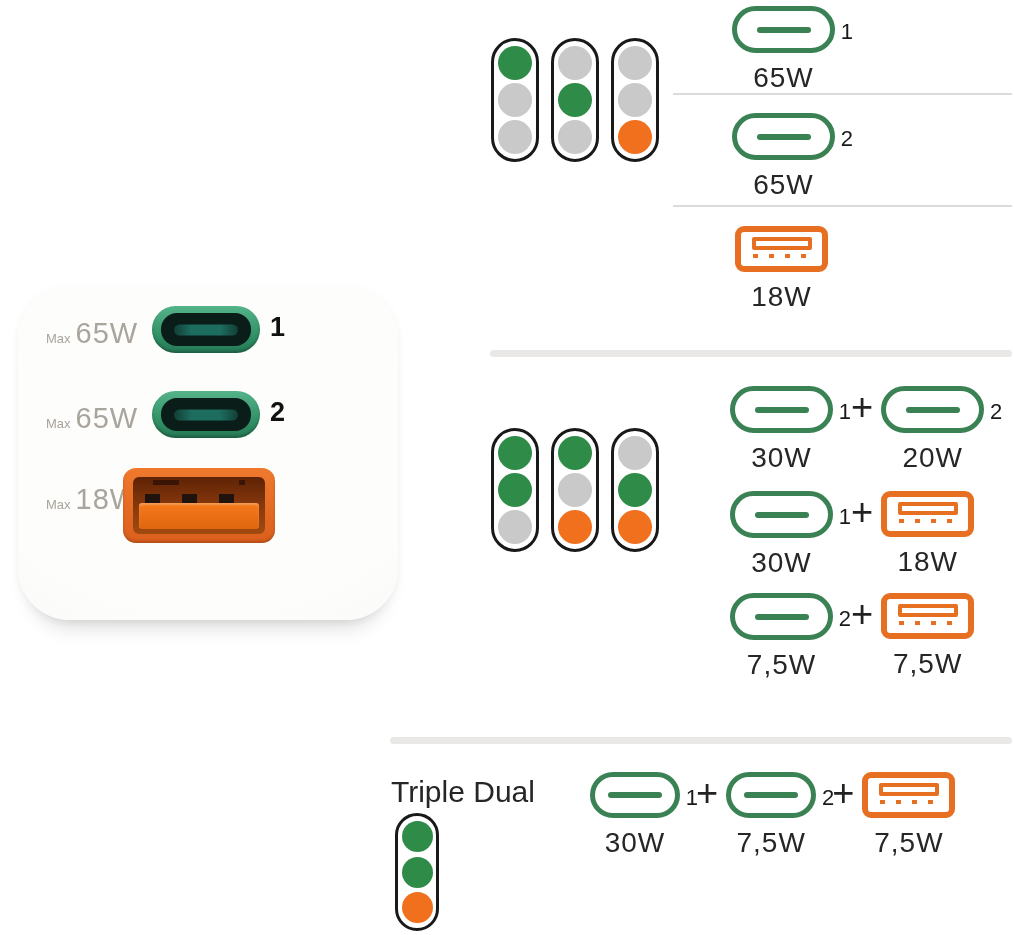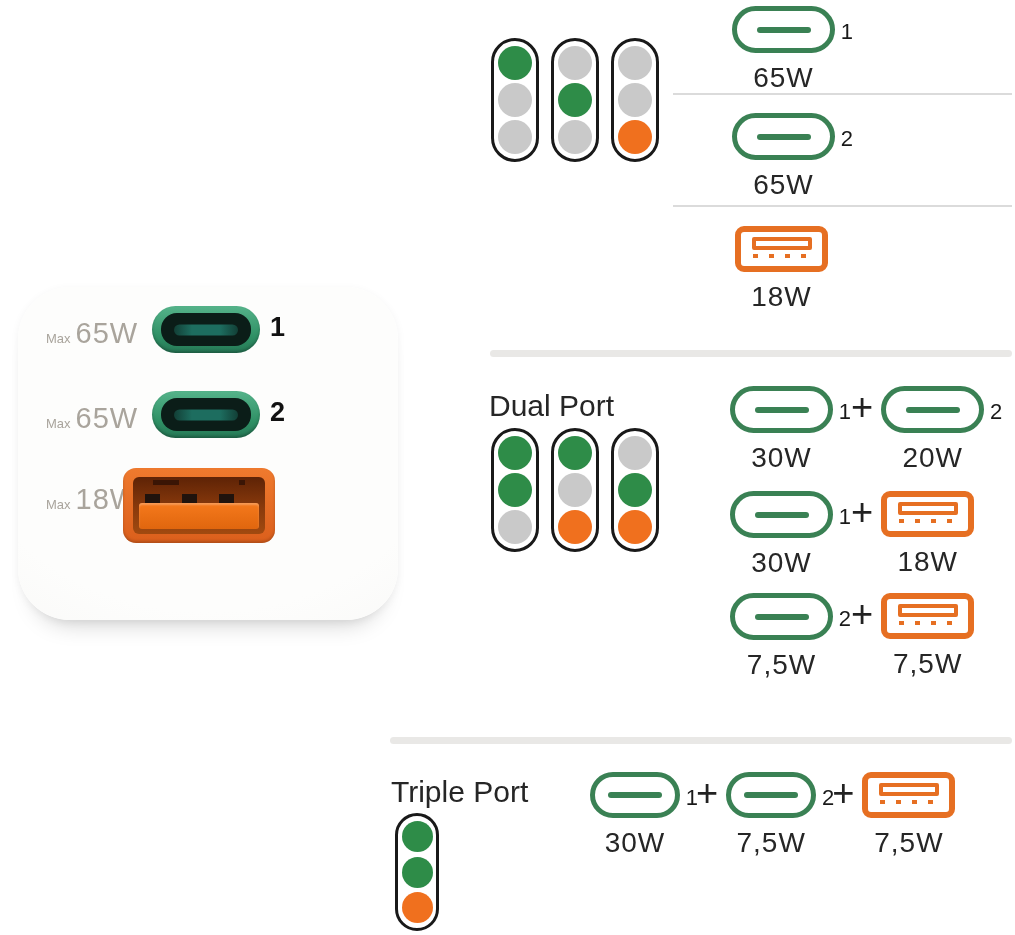--- a/index.html
+++ b/index.html
@@ -164,21 +164,20 @@
     <div class="cell">
       <div class="iconwrap">
         <div class="usba-icon"></div>
       </div>
       <div class="watt">18W</div>
     </div>
   </div>
 
   <div class="thick sd-dual"></div>
 
-  <div class="title t-dual">Dual Port</div>
 
   <div class="caps caps-dual">
     <div class="capsule">
       <span class="dot green"></span>
       <span class="dot green"></span>
       <span class="dot gray"></span>
     </div>
     <div class="capsule">
       <span class="dot green"></span>
       <span class="dot gray"></span>
@@ -238,21 +237,21 @@
     <div class="cell">
       <div class="iconwrap">
         <div class="usba-icon"></div>
       </div>
       <div class="watt">7,5W</div>
     </div>
   </div>
 
   <div class="thick sd-triple"></div>
 
-  <div class="title t-triple">Triple Port</div>
+  <div class="title t-triple">Triple Dual</div>
 
   <div class="caps caps-triple">
     <div class="capsule">
       <span class="dot green"></span>
       <span class="dot green"></span>
       <span class="dot orange"></span>
     </div>
   </div>
 
   <div class="prow r-t1">

